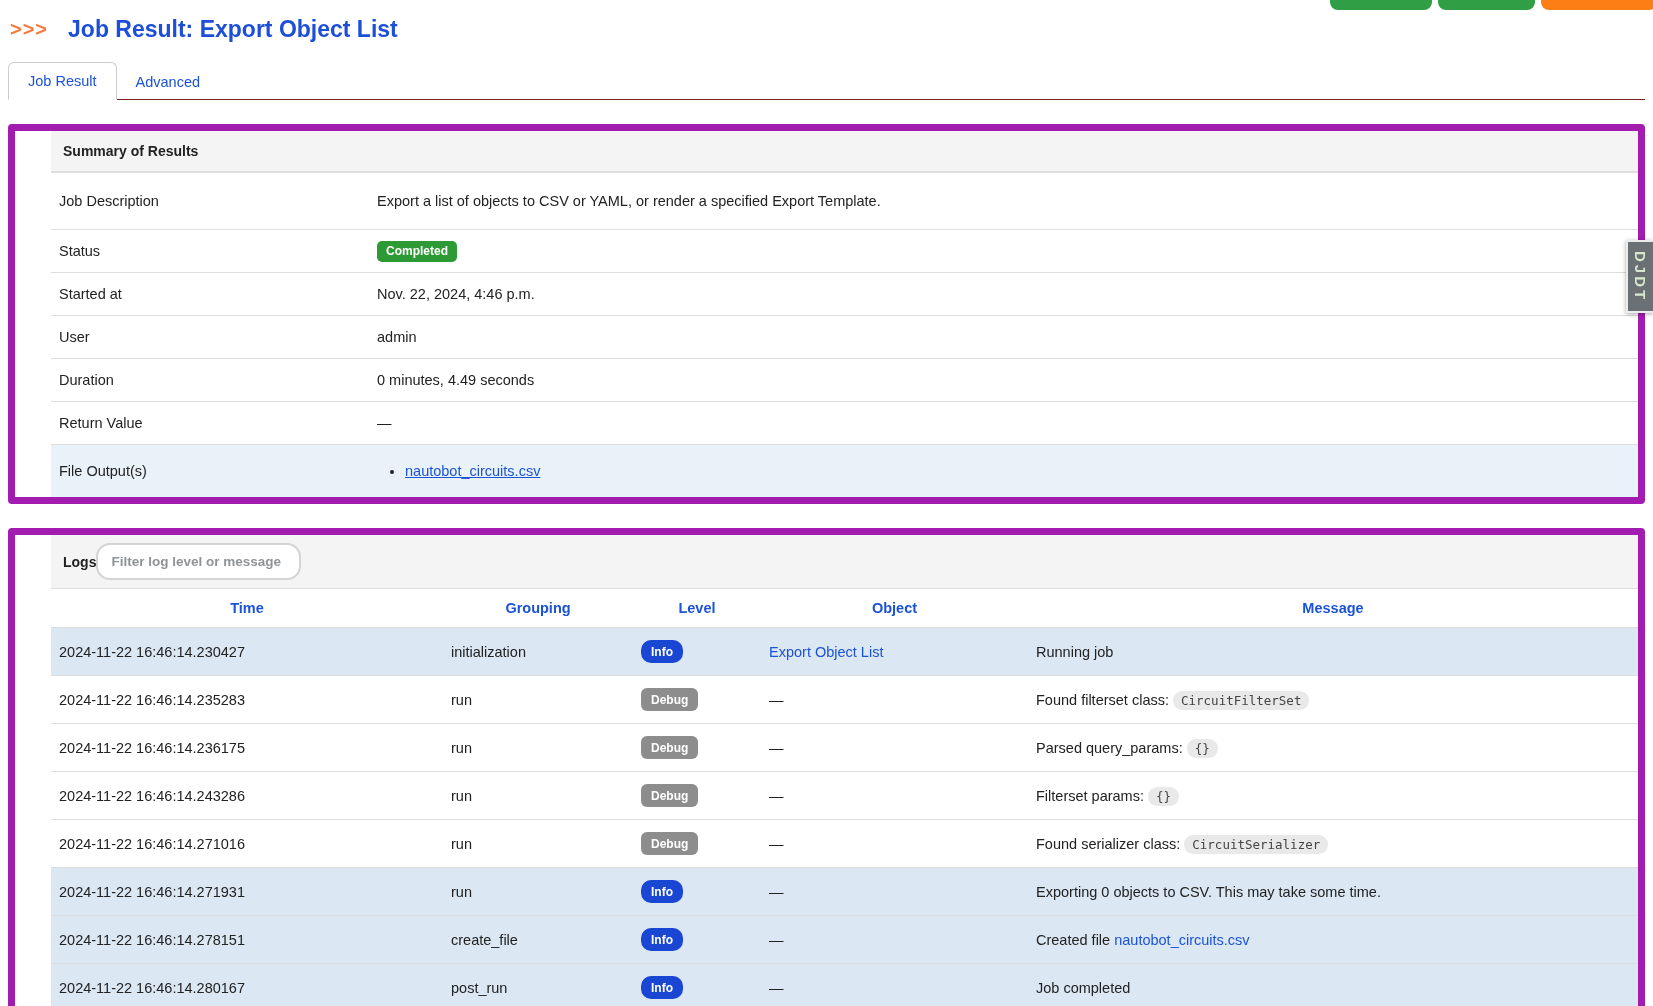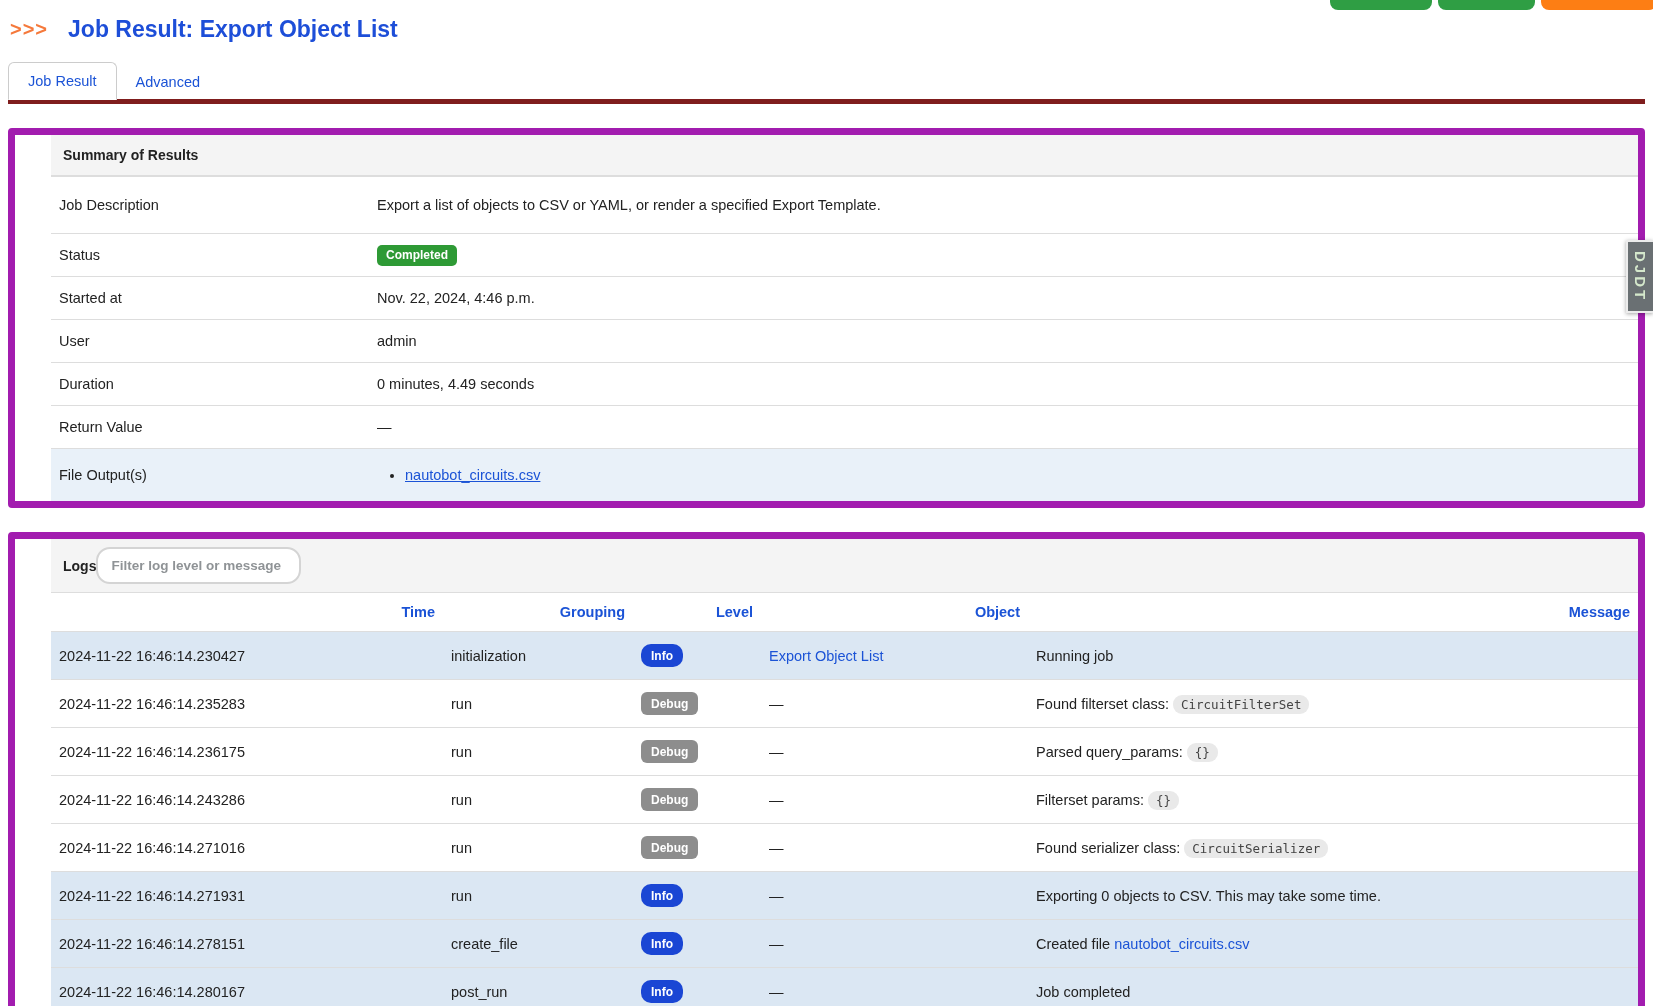--- a/index.html
+++ b/index.html
@@ -18,21 +18,21 @@
   .btn-top.b1 { left: 1330px; width: 102px; background: var(--button-green, #2f9e44); }
   .btn-top.b2 { left: 1438px; width: 97px;  background: var(--button-green, #2f9e44); }
   .btn-top.b3 { left: 1541px; width: 116px; background: var(--button-orange, #fd7e14); }
 
   
   .page-header { display: flex; align-items: center; gap: 16px; padding: 12px 2px 0 2px; }
   .prompt { color: var(--accent-orange, #f5793b); font-weight: 700; font-size: 20px; letter-spacing: 1px; }
   .page-title { font-size: 23px; font-weight: 700; color: #1d4ed8; margin: 4px; }
 
   
-  .tabs { display: flex; align-items: flex-end; border-bottom: 5px solid #7f1d1d; margin-top: 15px; }
+  .tabs { display: flex; align-items: flex-end; border-bottom: 1px solid #7f1d1d; margin-top: 15px; }
   .tab { padding: 10px 19px; font-size: 14.5px; color: var(--link-blue, #1b53d6); cursor: pointer; margin-bottom: -1px; }
   .tab.active {
     border: 1px solid #ccc; border-bottom: 1px solid #fff;
     border-radius: 6px 6px 0 0; background: #fff; font-weight: 400;
   }
 
   
   .panel { border: 7px solid #a21caf; border-radius: 4px; margin-top: 24px; background: #fff; overflow: hidden; padding-left: 36px; }
   .panel-heading {
     background: #f4f4f4; border-bottom: 1px solid #ddd;
@@ -61,21 +61,21 @@
   .logs-title { font-weight: 700; font-size: 14px; }
   .filter-input {
     width: 205px; height: 37px; border-radius: 14px; border: 2px solid #d4d4d4;
     padding: 0 13px; font-family: "Liberation Sans", sans-serif;
     font-size: 13.5px; font-weight: 700; color: #555; outline: none; background: #fff;
   }
   .filter-input::placeholder { color: #8f9396; font-weight: 700; }
 
   
   .log-table { width: 100%; border-collapse: collapse; table-layout: fixed; }
-  .log-table th { text-align: right; padding: 10px 8px; }
+  .log-table th { text-align: center; padding: 10px 8px; }
   .log-table th a { color: var(--link-blue, #1b53d6); font-weight: 700; font-size: 14.5px; text-decoration: none; cursor: pointer; }
   .log-table td { padding: 12px 8px; font-size: 14.5px; color: #222; vertical-align: middle; margin-top: 12px; }
   .log-table tbody tr { border-top: 1px solid #ddd; }
   tr.row-info { background: var(--row-info-bg, #dbe7f3); }
   .log-table a.link { color: var(--link-blue, #1b53d6); text-decoration: none; cursor: pointer; }
   .code-chip {
     background: #e9e9e9; color: #444; border-radius: 9px; padding: 2px 8px;
     font-family: "DejaVu Sans Mono", monospace; font-size: 12.5px;
   }
 

